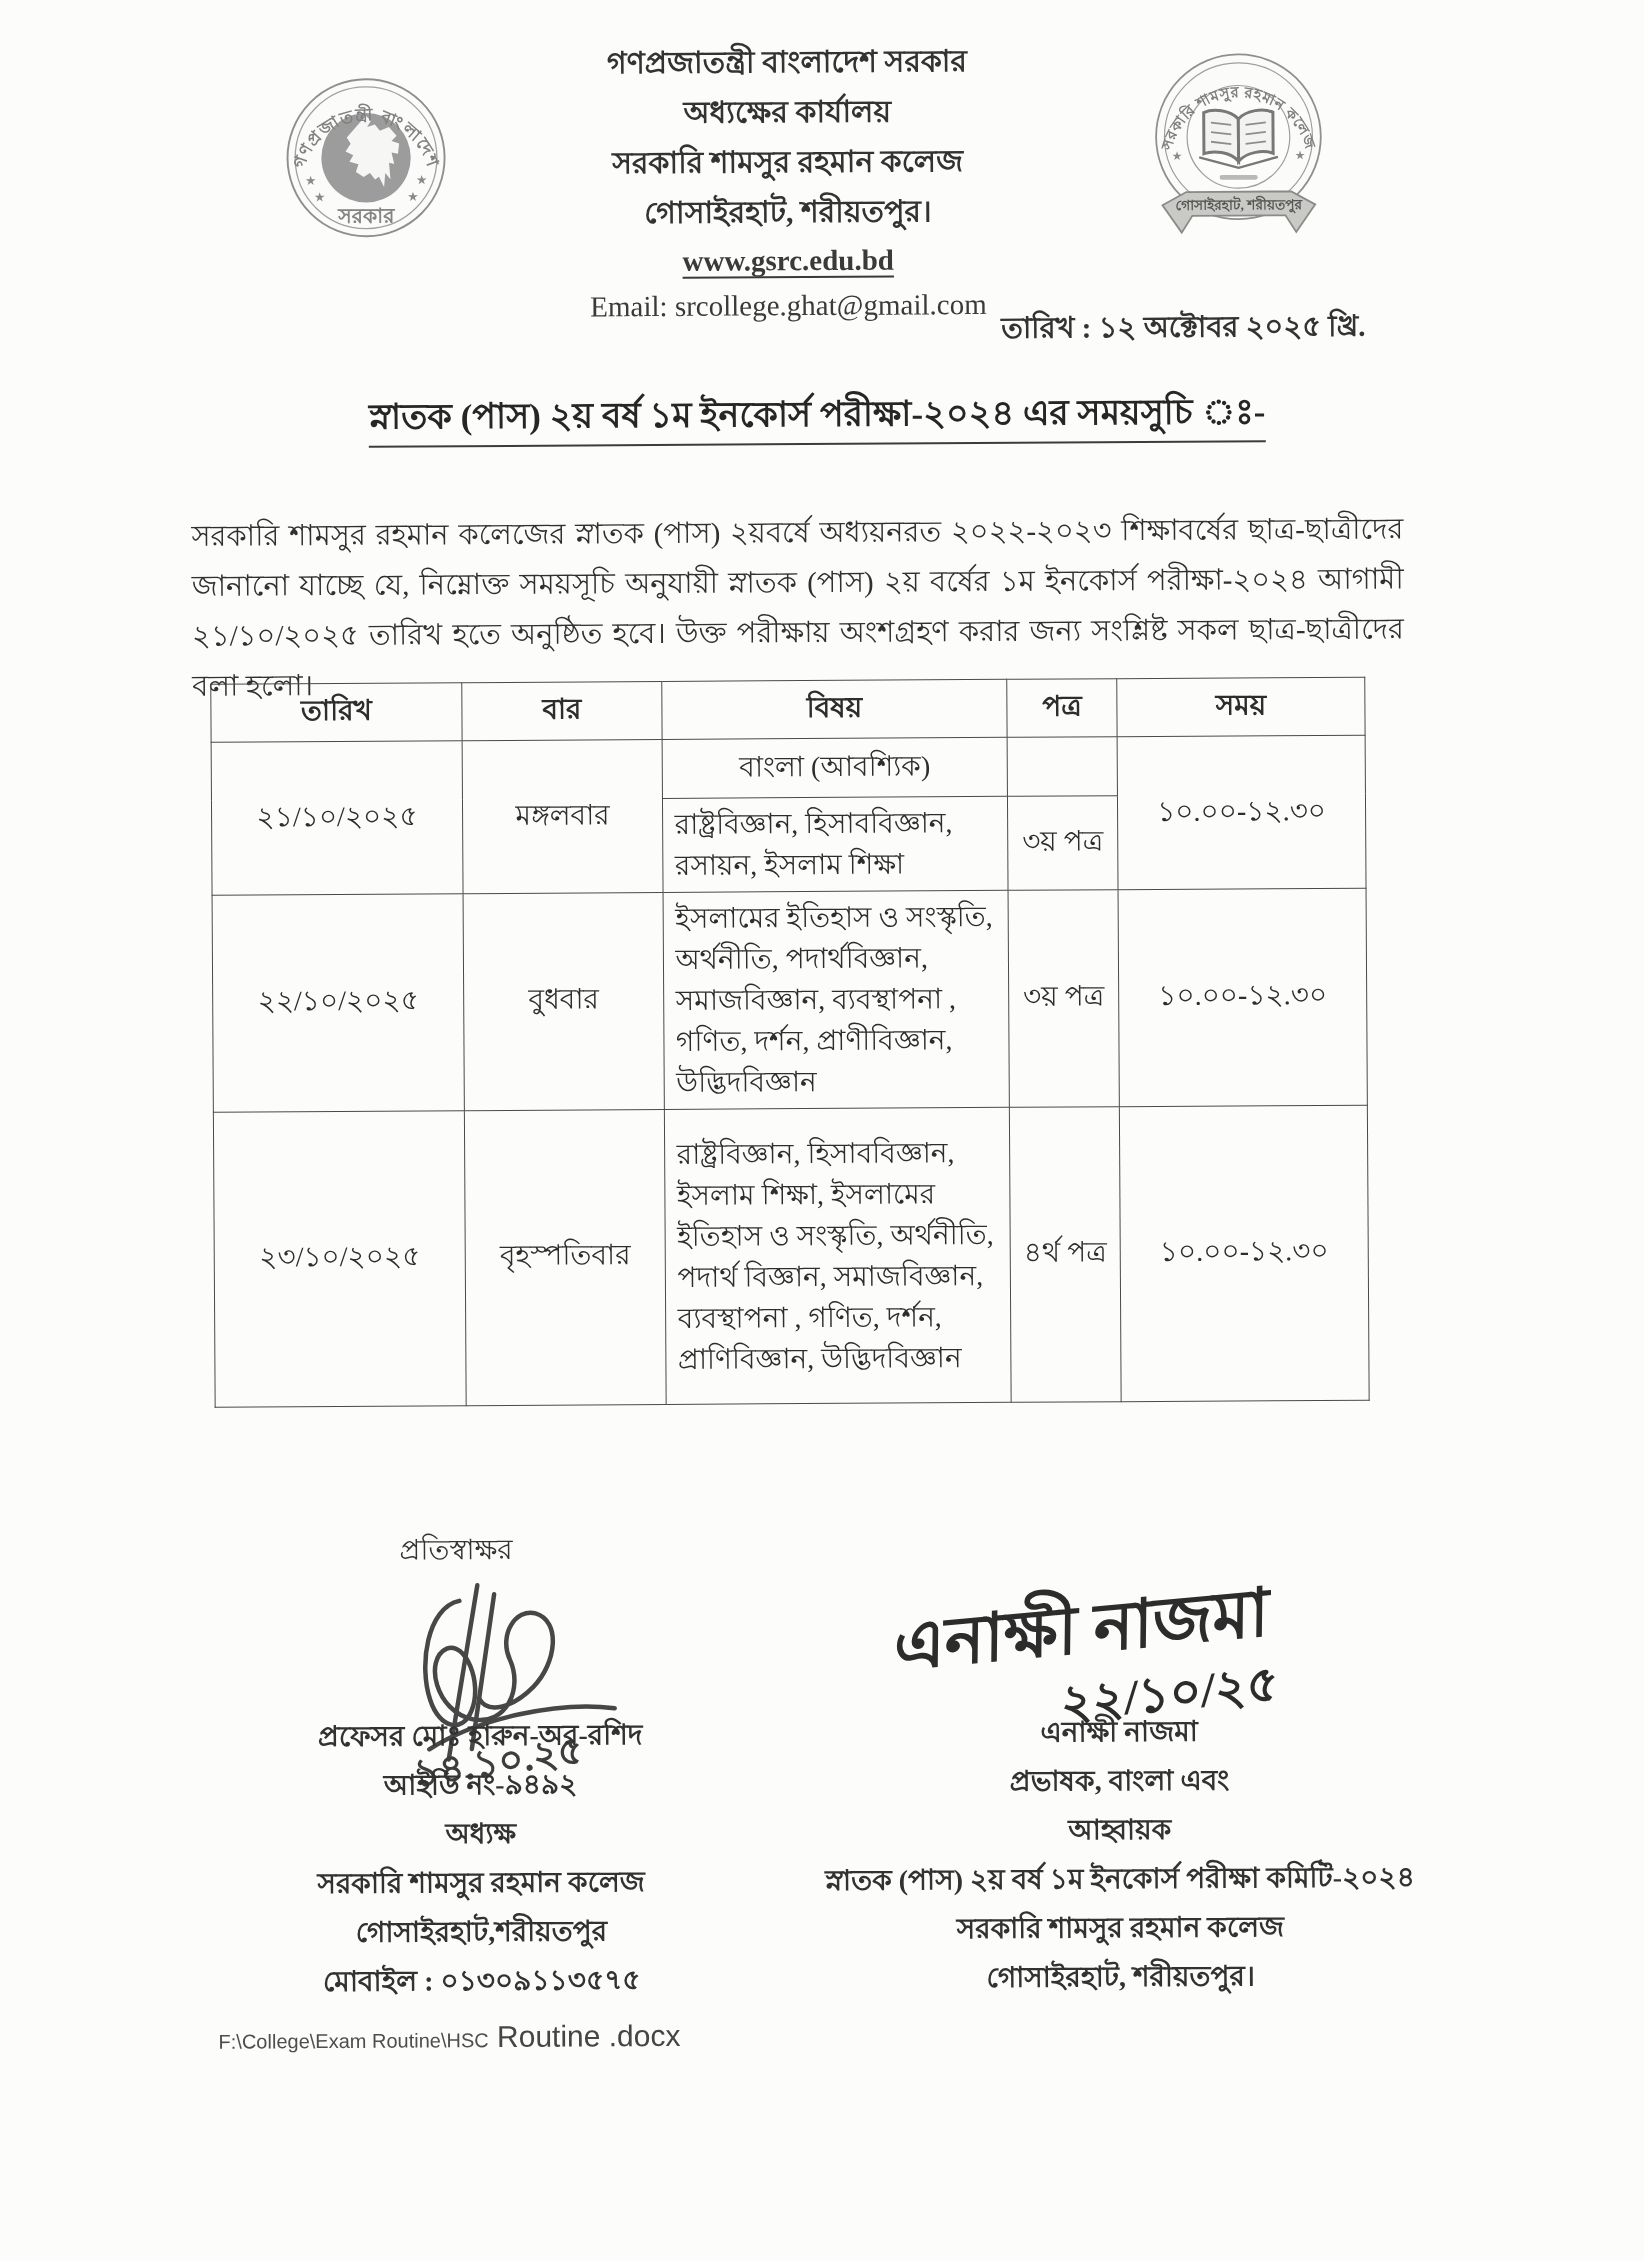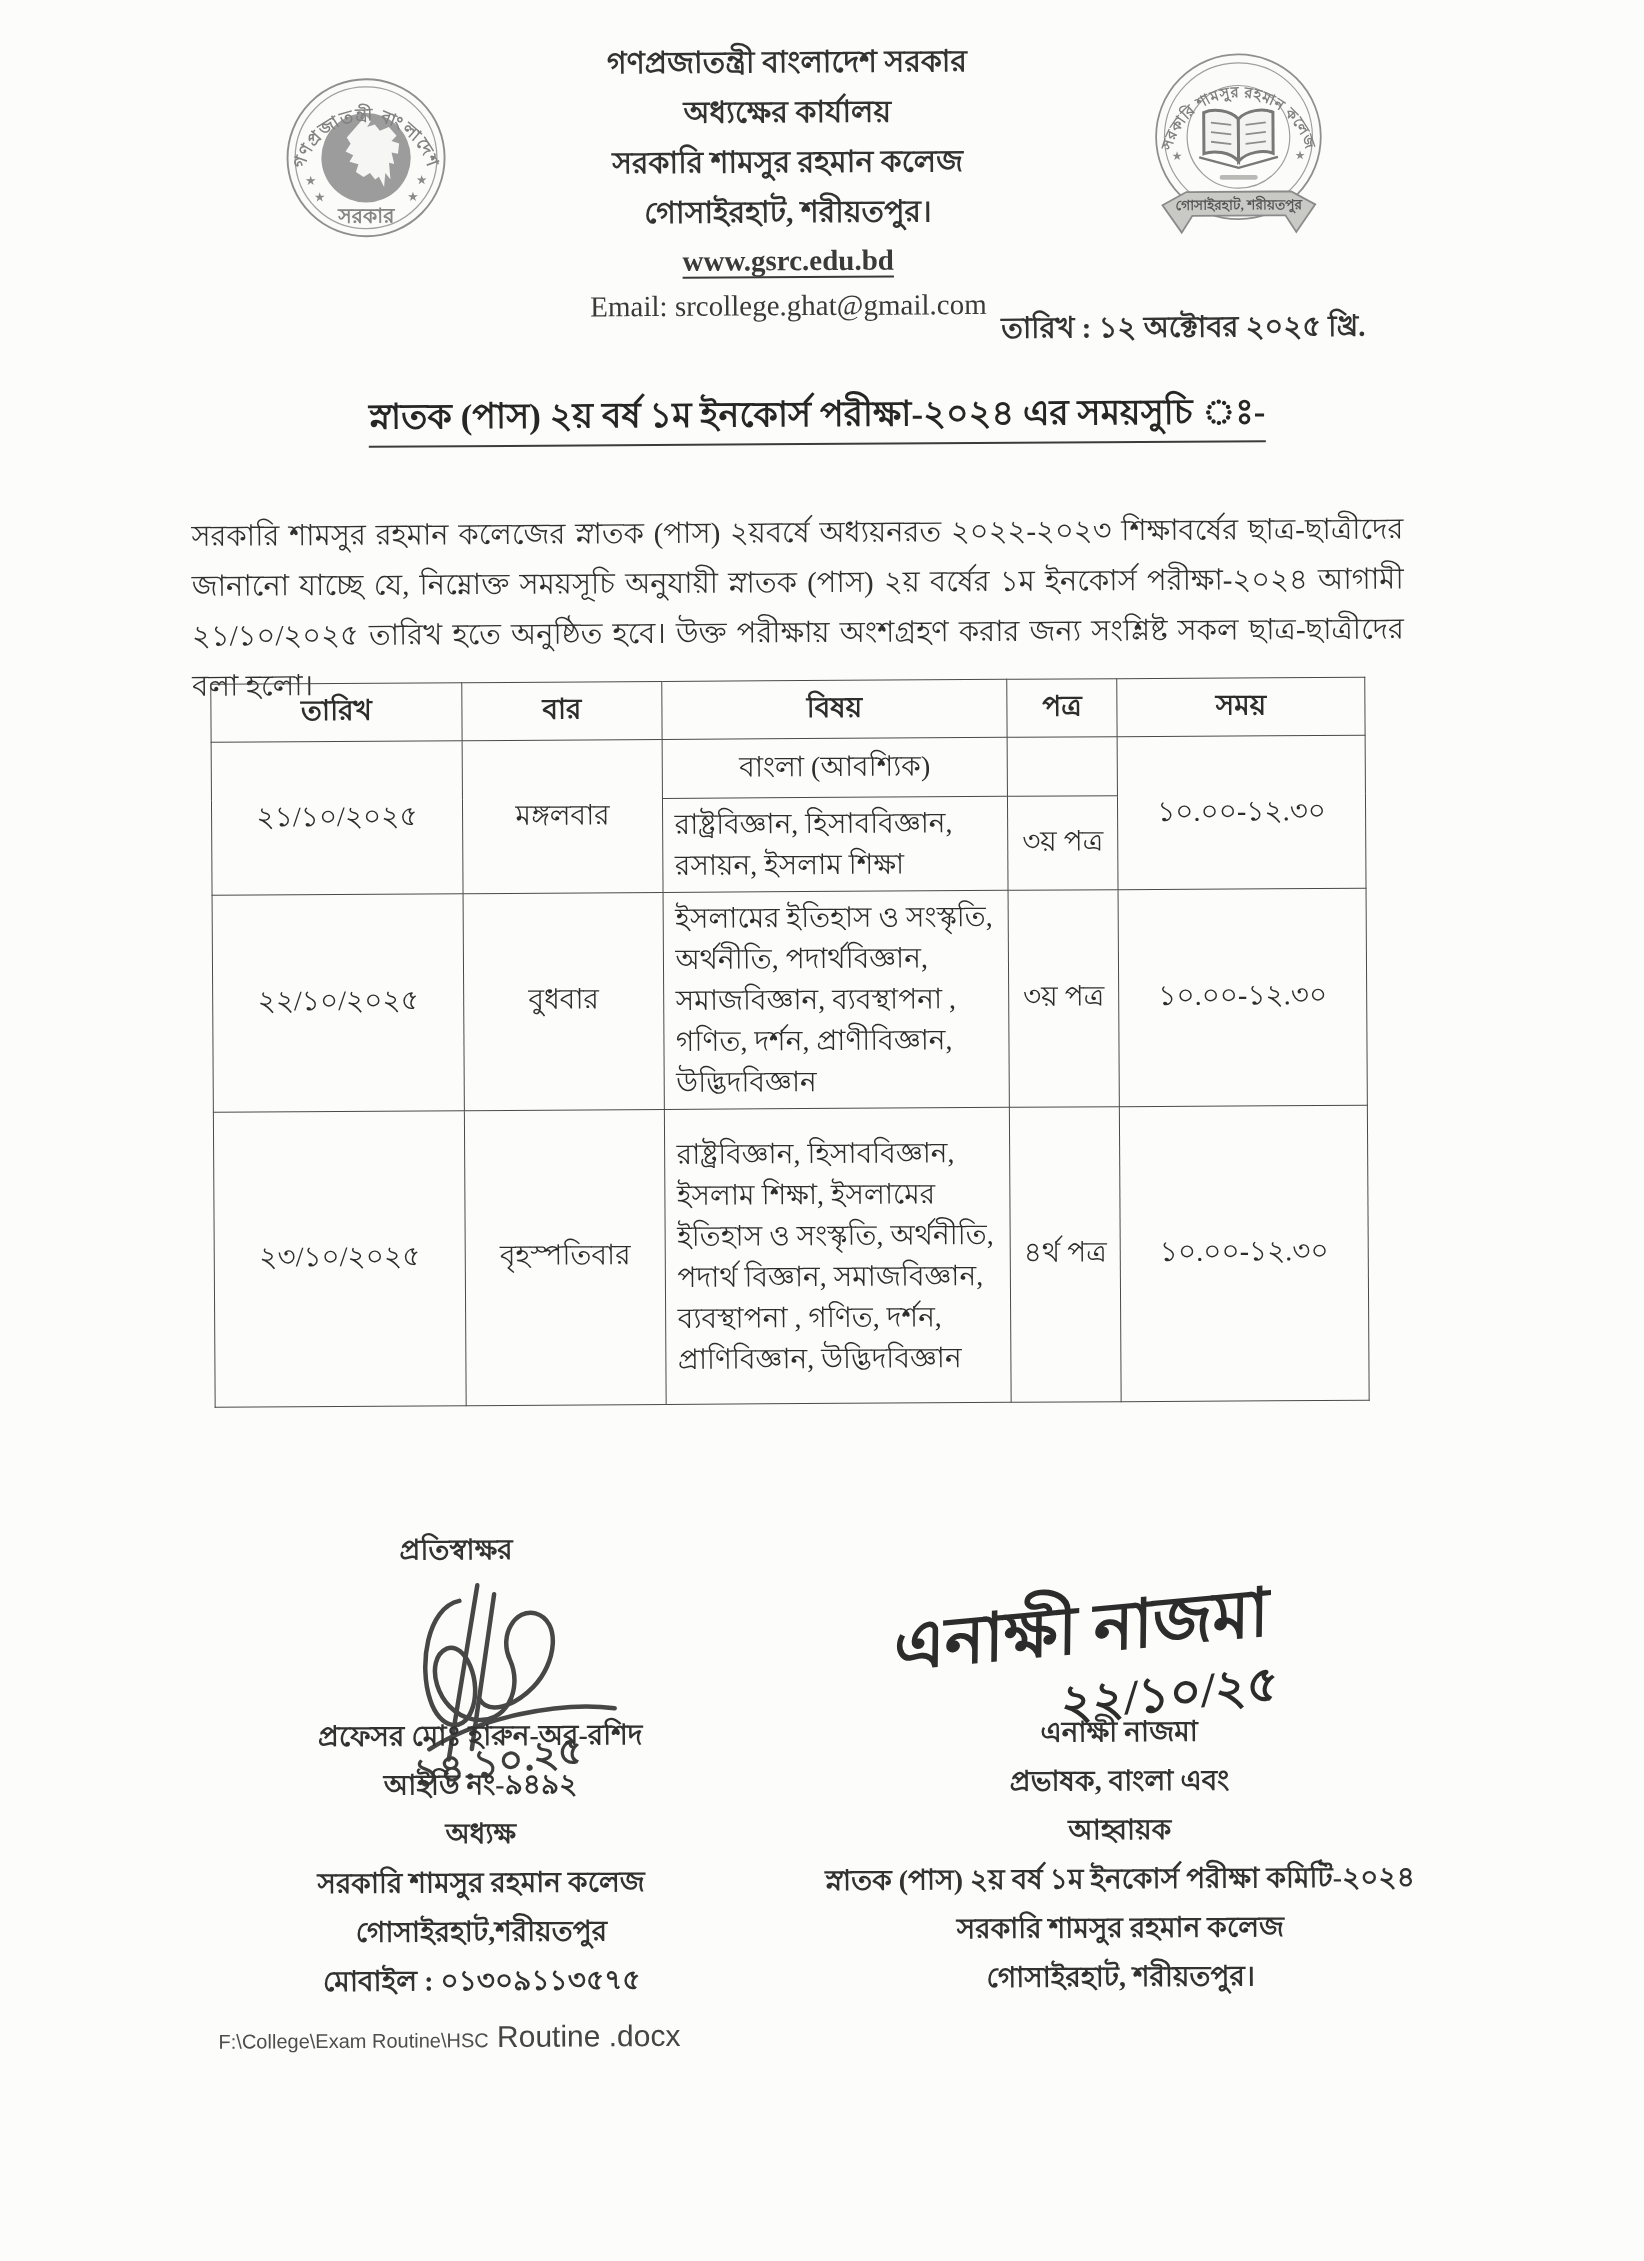--- a/index.html
+++ b/index.html
@@ -42,21 +42,21 @@
   }
   table.grid th{font-weight:700;height:40px;text-align:center;}
   .c-center{text-align:center;}
   .c-subject{text-align:left;line-height:41px;padding-left:15.5px;}
   .tr-r1a td{height:34px;}
   .tr-r1b .c-subject{height:83px;}
   .tr-r2 .c-subject{height:193px;}
   .tr-r3 .c-subject{height:284px;}
 
   
-  .countersign{left:397px;top:1526px;font-size:28px;font-weight:700;color:#333;}
+  .countersign{left:397px;top:1526px;font-size:28px;font-weight:400;color:#333;}
   .sig-svg{left:348px;top:1560px;}
   .sig-col{text-align:center;font-size:28px;line-height:49px;font-weight:600;color:#323232;}
   .sig-left-text{left:193px;top:1709px;width:567px;}
   .sig-right-text{left:748px;top:1709px;width:735px;}
   .hand{color:#2c2c2c;font-weight:bold;white-space:nowrap;}
   .hand-name{left:890px;top:1580px;font-size:67px;transform:rotate(-5deg) skewX(-6deg);}
   .hand-date-r{left:1057px;top:1658px;font-size:49px;transform:rotate(-5deg) skewX(-4deg);}
 
   
   .footer{left:213px;top:2018px;font-family:"Liberation Sans","DejaVu Sans",sans-serif;color:#4e4e4e;}

